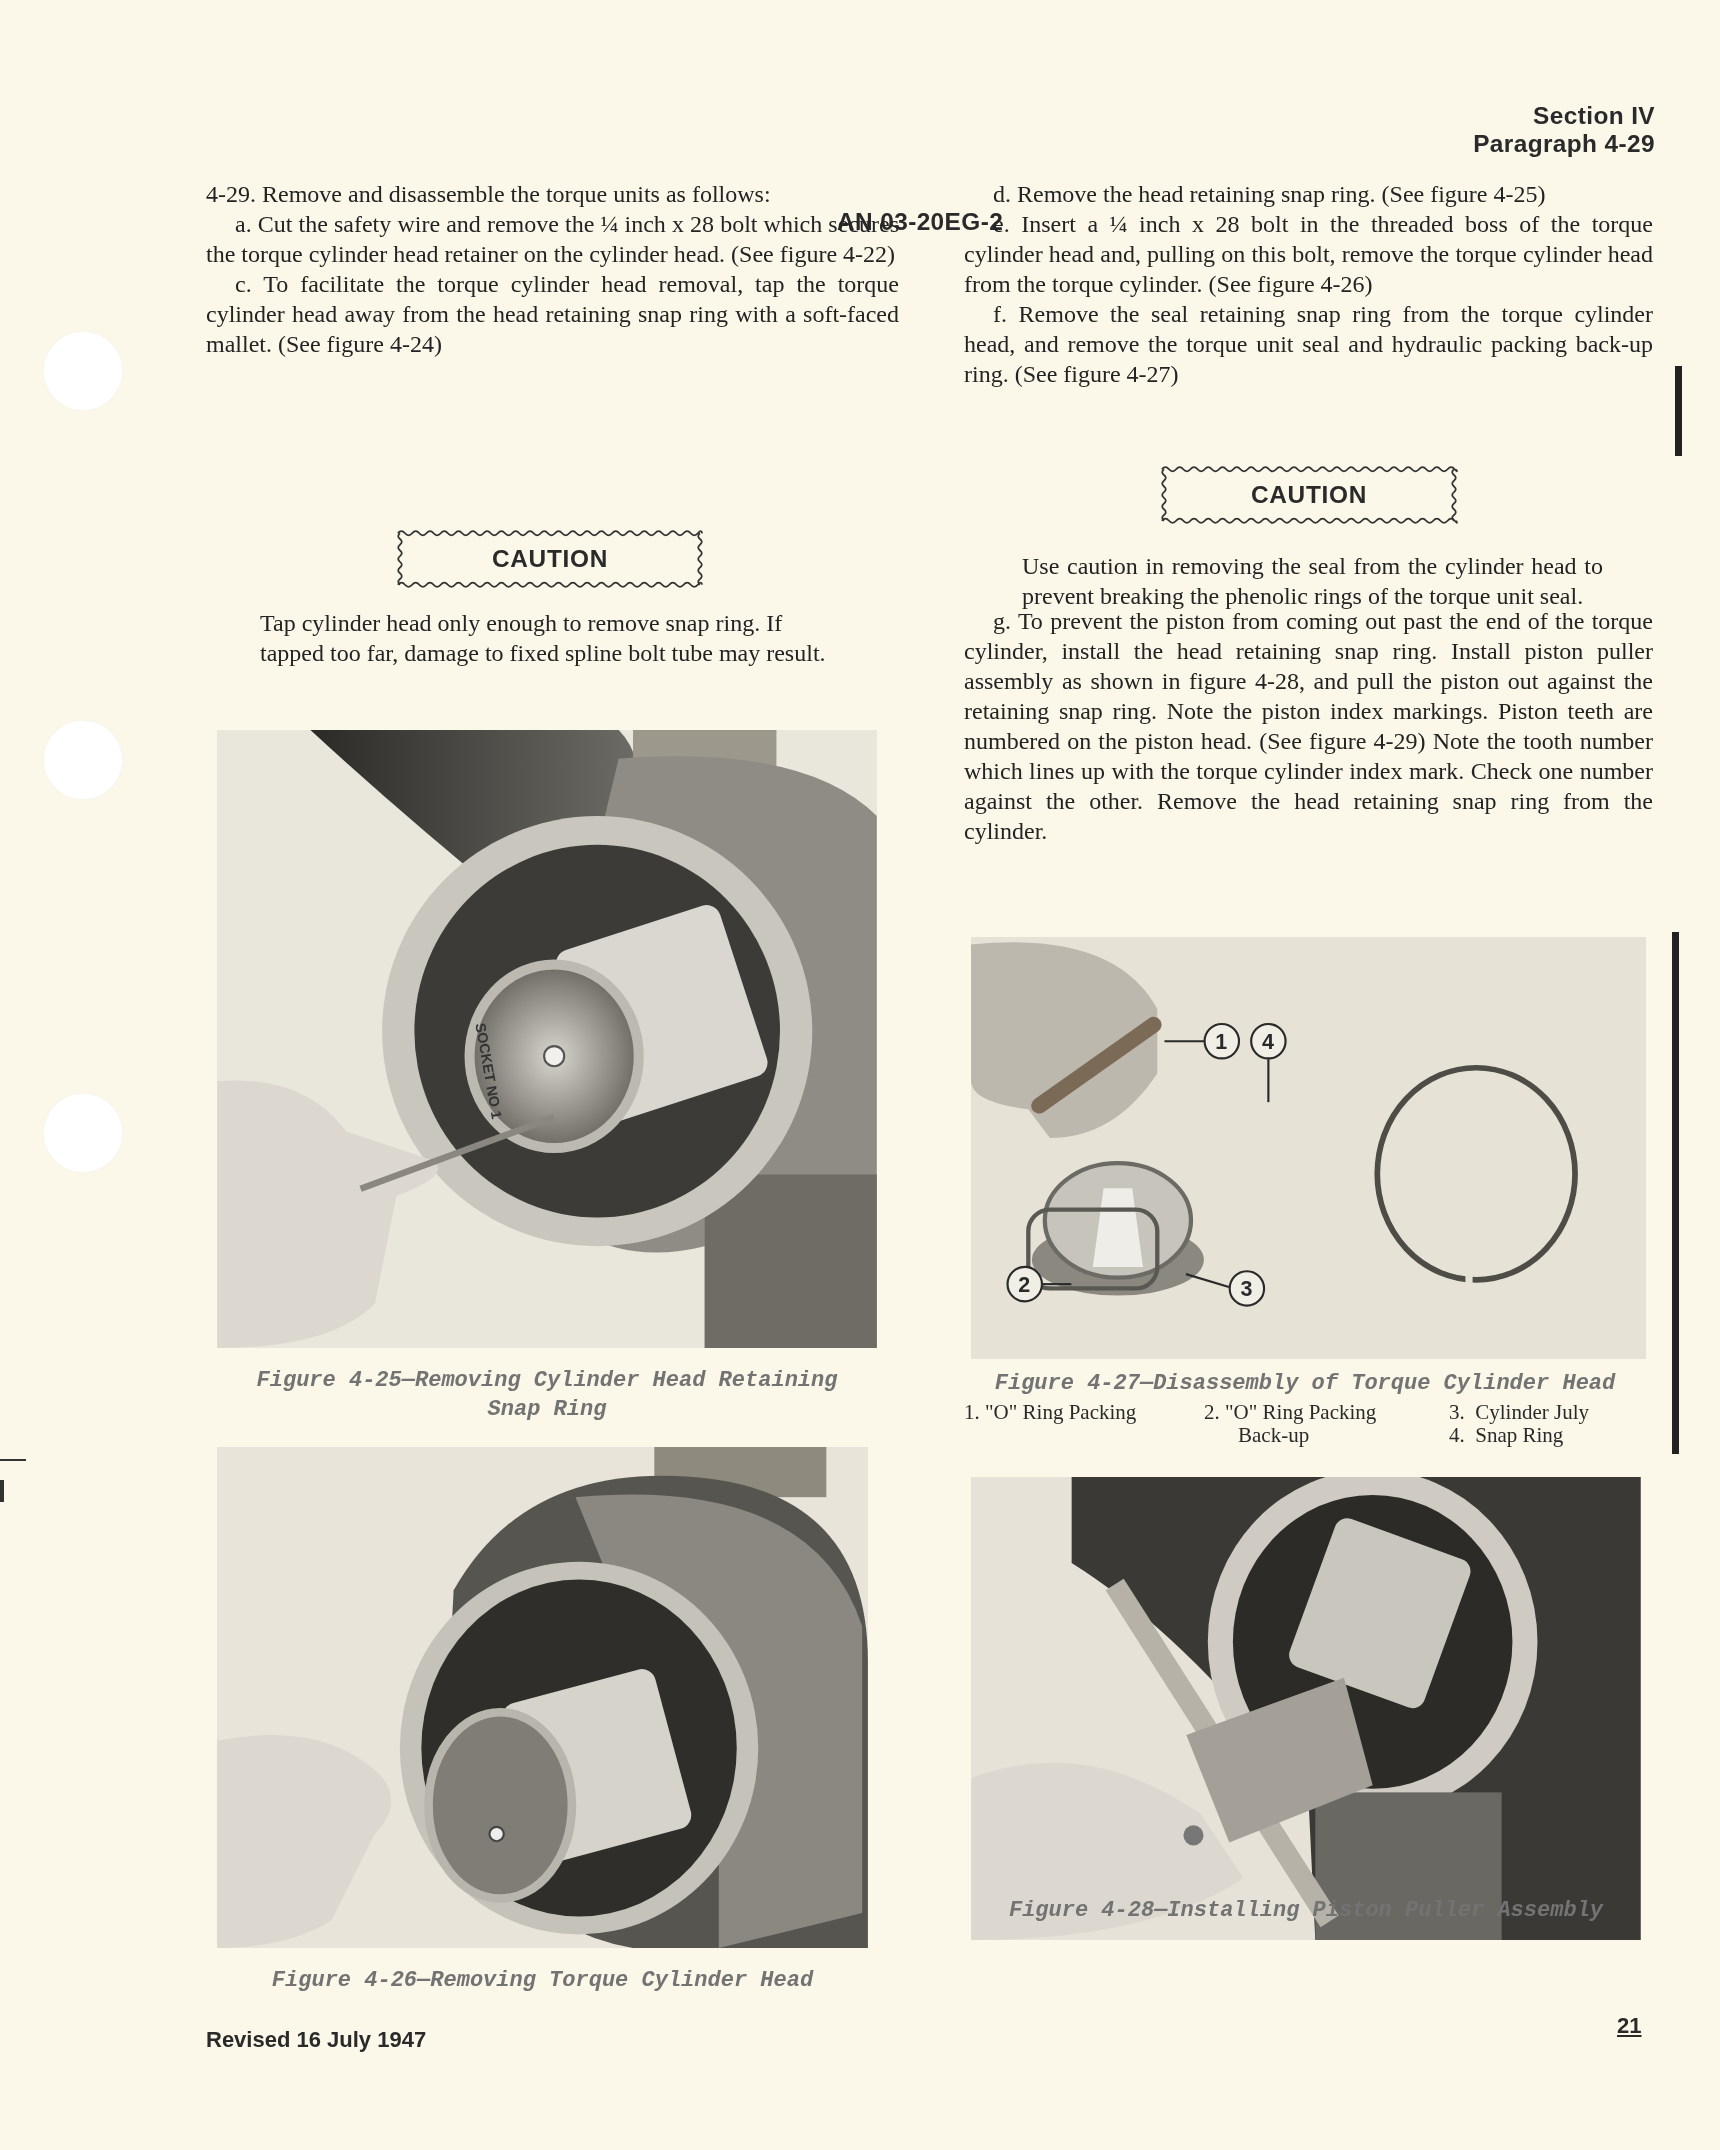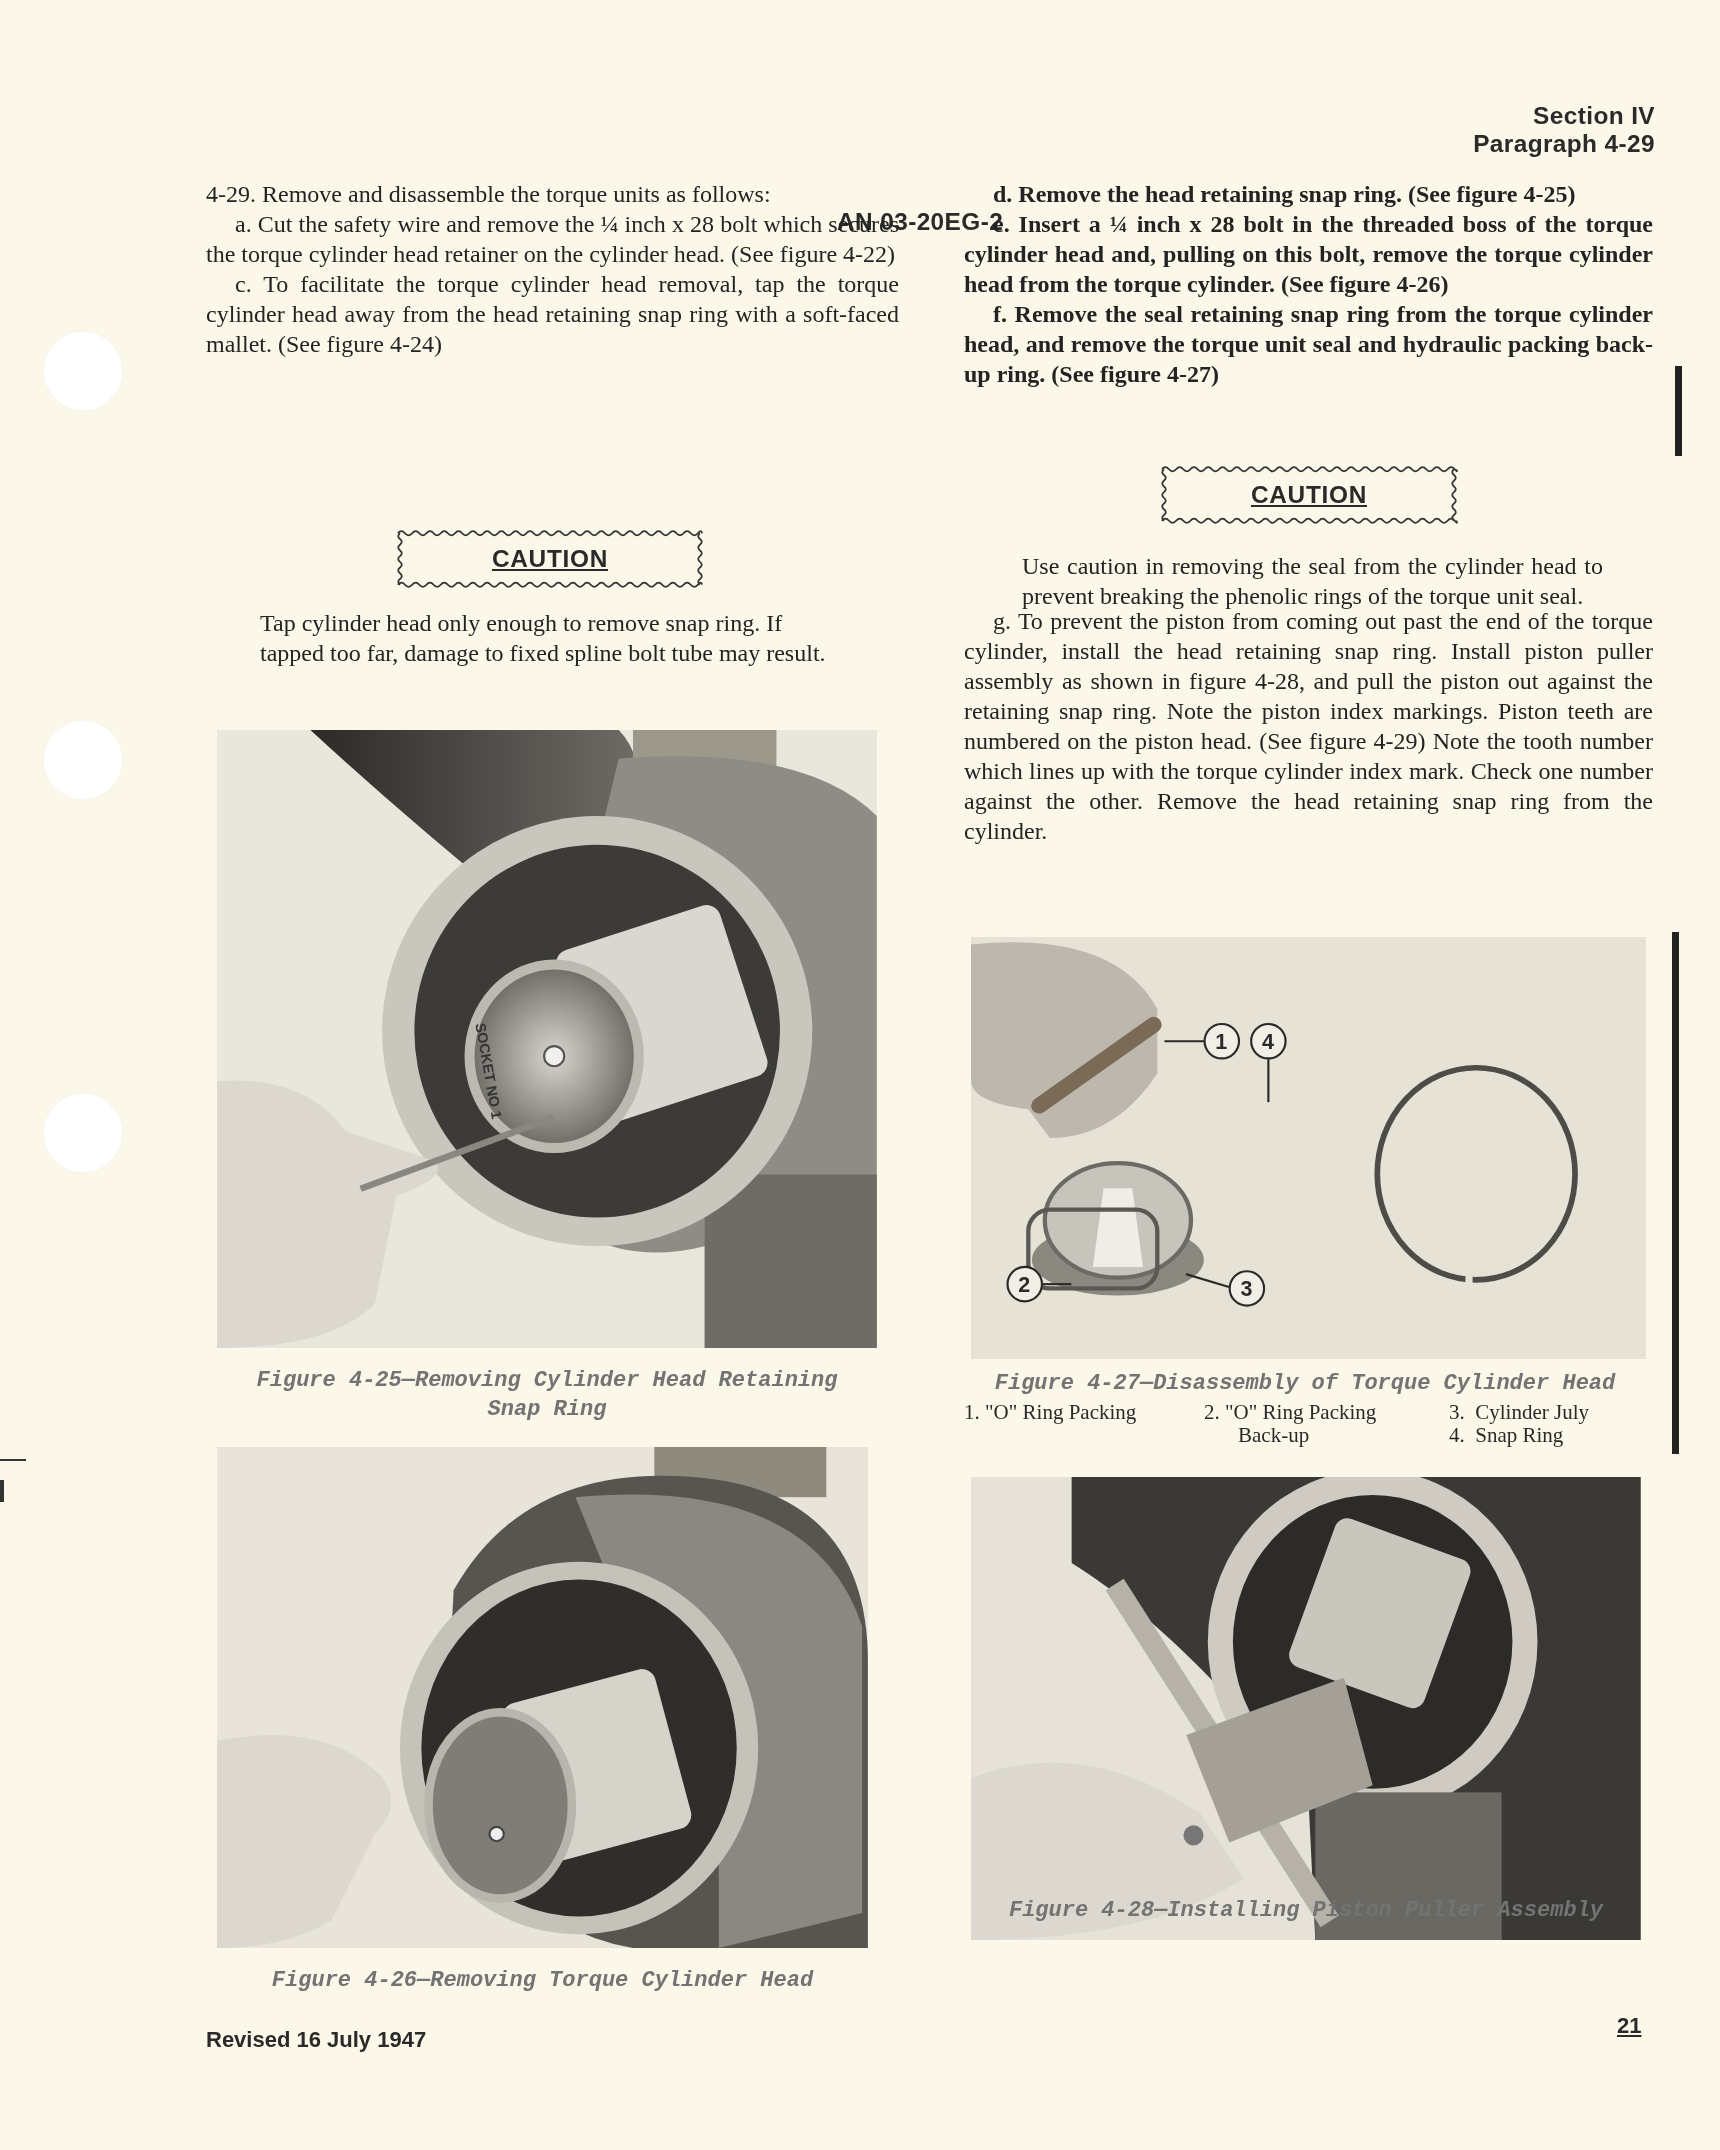--- a/index.html
+++ b/index.html
@@ -5,21 +5,21 @@
   html,body{margin:0;padding:0;}
   body{width:1721px;height:2151px;position:relative;overflow:hidden;background:#fbf7e9;font-family:"Liberation Serif","DejaVu Serif",serif;color:#232323;}
   .abs{position:absolute;}
   .hole{position:absolute;width:80px;height:80px;border-radius:50%;background:#ffffff;box-shadow:inset 0 0 1.4px #e6e0cc;}
   .hdr{font-family:"Liberation Sans","DejaVu Sans",sans-serif;font-weight:bold;font-size:24.4px;color:#2a2a2a;letter-spacing:0.4px;}
   .col{position:absolute;font-size:24px;line-height:30px;text-align:justify;}
   .col p{margin:0;}
   .ind{text-indent:29px;}
   .caution-box{position:absolute;height:60px;display:flex;align-items:center;justify-content:center;}
   .caution-box svg{position:absolute;left:0;top:0;}
-  .caution-label{position:relative;font-family:"Liberation Sans","DejaVu Sans",sans-serif;font-weight:bold;font-size:24.4px;color:#2a2a2a;letter-spacing:0.7px;text-decoration:underline;}
+  .caution-label{position:relative;font-family:"Liberation Sans","DejaVu Sans",sans-serif;font-weight:bold;font-size:24.4px;color:#2a2a2a;letter-spacing:0.7px;}
   .caution-text{position:absolute;font-size:24px;line-height:30px;}
   .photo{position:absolute;overflow:hidden;background:#9a9790;}
   .cap{position:absolute;font-family:Liberation Mono, monospace;font-weight:bold;font-style:italic;font-size:22px;color:#737373;text-align:center;line-height:29px;}
   .legend{position:absolute;font-size:21px;line-height:23px;color:#2a2a2a;}
   .bar{position:absolute;background:#222;}
   .foot{font-family:"Liberation Sans","DejaVu Sans",sans-serif;font-weight:bold;font-size:22px;color:#2a2a2a;}
 </style>
 </head>
 <body>
 
@@ -43,21 +43,21 @@
   <svg width="308" height="60" viewBox="0 0 430 84">
     <path d="M2,6 q5,-6 10,0 t10,0 t10,0 t10,0 t10,0 t10,0 t10,0 t10,0 t10,0 t10,0 t10,0 t10,0 t10,0 t10,0 t10,0 t10,0 t10,0 t10,0 t10,0 t10,0 t10,0 t10,0 t10,0 t10,0 t10,0 t10,0 t10,0 t10,0 t10,0 t10,0 t10,0 t10,0 t10,0 t10,0 t10,0 t10,0 t10,0 t10,0 t10,0 t10,0 t10,0 t10,0 t6,0" fill="none" stroke="#333" stroke-width="2.5"></path>
     <path d="M2,78 q5,-6 10,0 t10,0 t10,0 t10,0 t10,0 t10,0 t10,0 t10,0 t10,0 t10,0 t10,0 t10,0 t10,0 t10,0 t10,0 t10,0 t10,0 t10,0 t10,0 t10,0 t10,0 t10,0 t10,0 t10,0 t10,0 t10,0 t10,0 t10,0 t10,0 t10,0 t10,0 t10,0 t10,0 t10,0 t10,0 t10,0 t10,0 t10,0 t10,0 t10,0 t10,0 t10,0 t6,0" fill="none" stroke="#333" stroke-width="2.5"></path>
     <path d="M5,6 q-5,4 0,8 t0,8 t0,8 t0,8 t0,8 t0,8 t0,8 t0,8 t0,8" fill="none" stroke="#333" stroke-width="2.5"></path>
     <path d="M425,6 q-5,4 0,8 t0,8 t0,8 t0,8 t0,8 t0,8 t0,8 t0,8 t0,8" fill="none" stroke="#333" stroke-width="2.5"></path>
   </svg>
   <span class="caution-label">CAUTION</span>
 </div>
 <div class="caution-text" style="left:260px;top:608px;width:588px;">Tap cylinder head only enough to remove snap ring. If tapped too far, damage to fixed spline bolt tube may result.</div>
 
-<div class="col" style="left:964px;top:179px;width:689px;font-weight:bold;">
+<div class="col" style="left:964px;top:179px;width:689px;">
   <p class="ind"><span>d.</span> <span>Remove the head retaining snap ring. (See figure 4-25)</span></p>
   <p class="ind"><span>e.</span> <span>Insert a ¼ inch x 28 bolt in the threaded boss of the torque cylinder head and, pulling on this bolt, remove the torque cylinder head from the torque cylinder. (See figure 4-26)</span></p>
   <p class="ind"><span>f.</span> <span>Remove the seal retaining snap ring from the torque cylinder head, and remove the torque unit seal and hydraulic packing back-up ring. (See figure 4-27)</span></p>
 </div>
 <div class="bar" style="left:1675px;top:366px;width:7.2px;height:90px;"></div>
 
 <div class="caution-box" style="left:1160px;top:465px;width:298px;">
   <svg width="298" height="60" viewBox="0 0 416 84">
     <path d="M2,6 q5,-6 10,0 t10,0 t10,0 t10,0 t10,0 t10,0 t10,0 t10,0 t10,0 t10,0 t10,0 t10,0 t10,0 t10,0 t10,0 t10,0 t10,0 t10,0 t10,0 t10,0 t10,0 t10,0 t10,0 t10,0 t10,0 t10,0 t10,0 t10,0 t10,0 t10,0 t10,0 t10,0 t10,0 t10,0 t10,0 t10,0 t10,0 t10,0 t10,0 t10,0 t10,0 t2,0" fill="none" stroke="#333" stroke-width="2.5"></path>
     <path d="M2,78 q5,-6 10,0 t10,0 t10,0 t10,0 t10,0 t10,0 t10,0 t10,0 t10,0 t10,0 t10,0 t10,0 t10,0 t10,0 t10,0 t10,0 t10,0 t10,0 t10,0 t10,0 t10,0 t10,0 t10,0 t10,0 t10,0 t10,0 t10,0 t10,0 t10,0 t10,0 t10,0 t10,0 t10,0 t10,0 t10,0 t10,0 t10,0 t10,0 t10,0 t10,0 t10,0 t2,0" fill="none" stroke="#333" stroke-width="2.5"></path>

